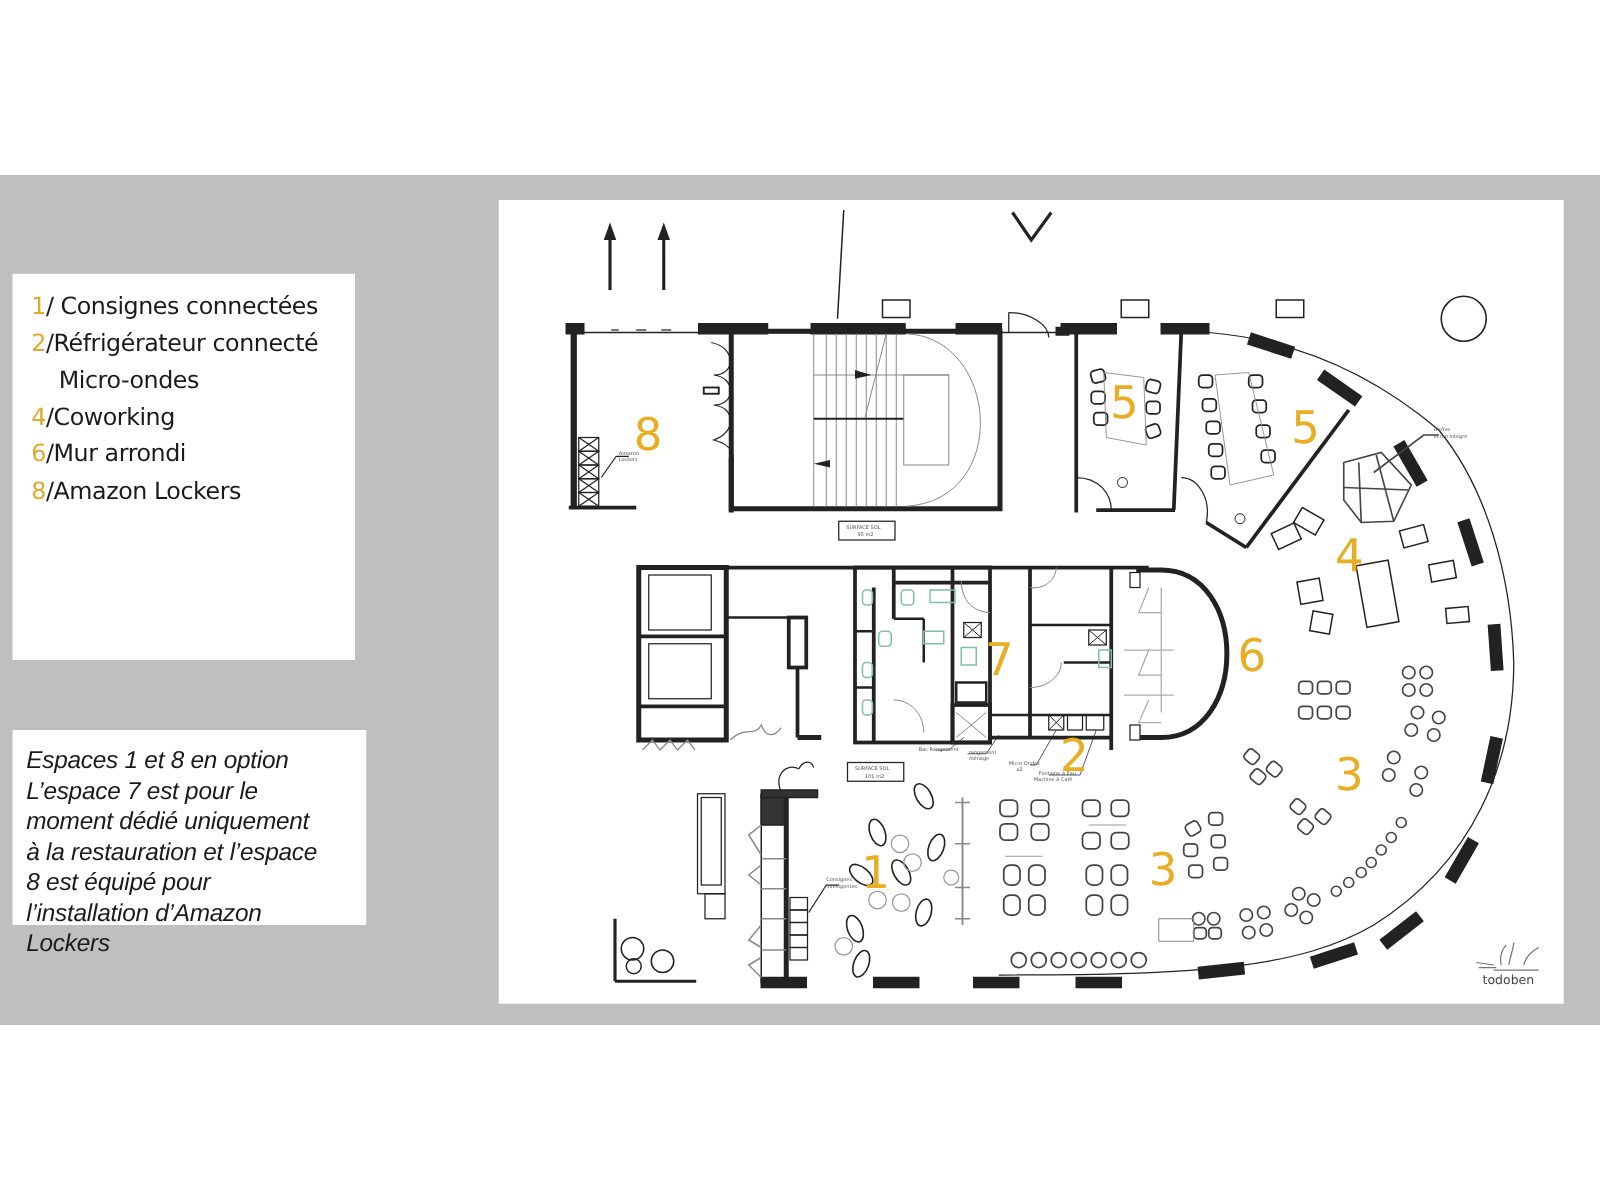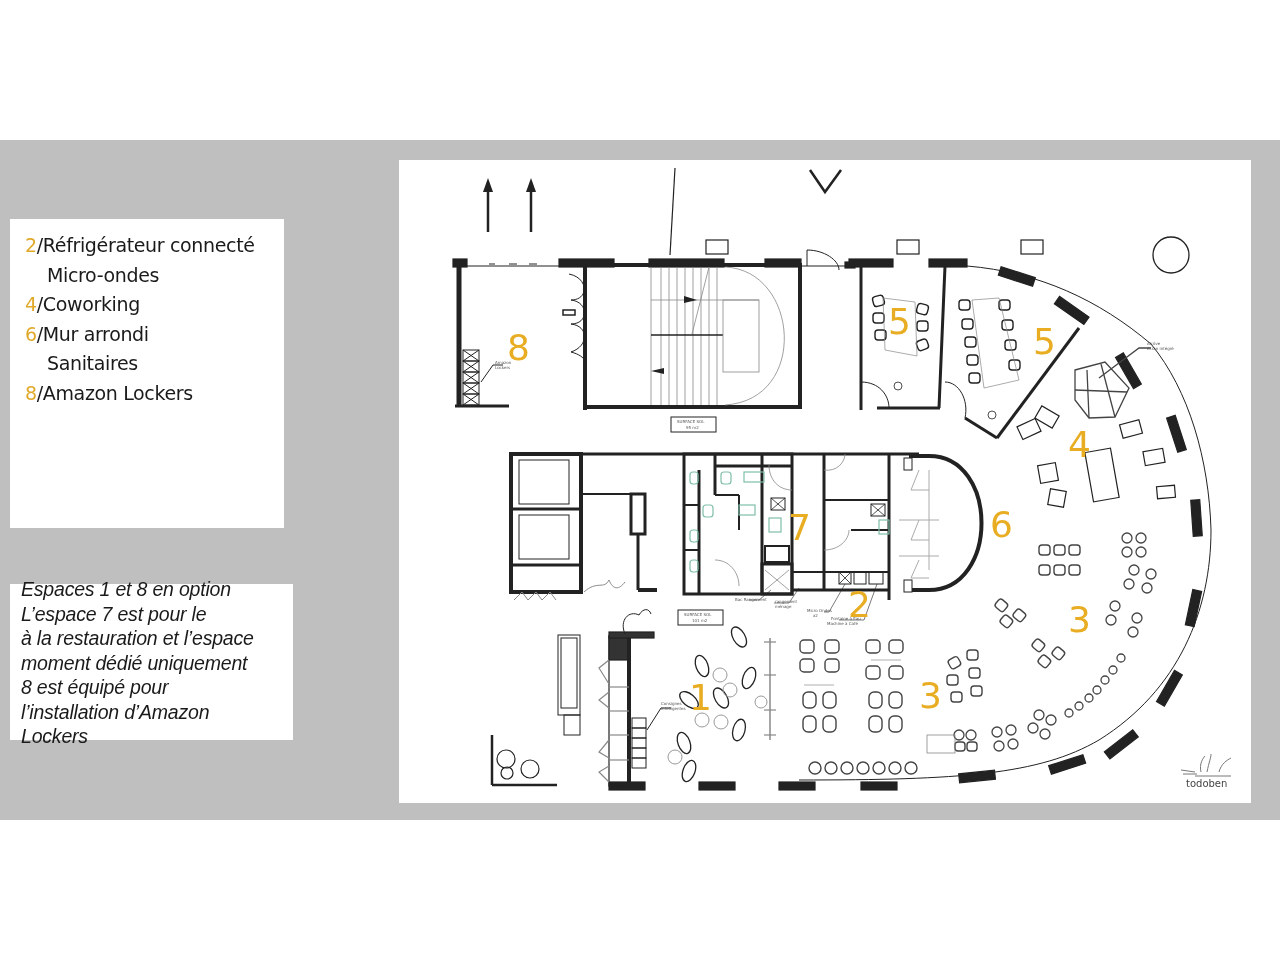--- a/index.html
+++ b/index.html
@@ -22,21 +22,21 @@
       letter-spacing: -0.35px;
     }
     .legend-line { white-space: nowrap; }
     .legend-line .num { color: #e0a92a; }
     .legend-line.indent { padding-left: 22px; }
     .note-box {
       position: absolute; left: 10px; top: 584px; width: 283px; height: 156px;
       background: #ffffff;
     }
     .note-text {
-      position: absolute; left: 21px; top: 577px; width: 290px;
+      position: absolute; left: 21px; top: 596px; width: 290px;
       font-family: "Liberation Sans", sans-serif;
       font-style: italic; font-size: 19.5px; line-height: 24.5px; color: #1a1a1a;
       letter-spacing: -0.2px;
     }
     .plan-frame {
       position: absolute; left: 399px; top: 160px; width: 852px; height: 643px;
       background: #ffffff;
     }
     .plan-frame svg { position: absolute; left: 0; top: 0; }
     .zone-num {
@@ -44,34 +44,34 @@
     }
     .tiny { font-family: "DejaVu Sans", sans-serif; font-size: 4px; fill: #555; }
     .logo-text { font-family: "DejaVu Sans", sans-serif; font-size: 10px; fill: #444; }
   </style>
 </head>
 <body>
 
 <div class="slide-band"></div>
 
 <div class="legend-box">
+  <div class="legend-line"><span class="num">1</span><span>/ Consignes connectées</span></div>
   <div class="legend-line"><span class="num">2</span><span>/Réfrigérateur connecté</span></div>
   <div class="legend-line indent"><span>Micro-ondes</span></div>
   <div class="legend-line"><span class="num">4</span><span>/Coworking</span></div>
   <div class="legend-line"><span class="num">6</span><span>/Mur arrondi</span></div>
-  <div class="legend-line indent"><span>Sanitaires</span></div>
   <div class="legend-line"><span class="num">8</span><span>/Amazon Lockers</span></div>
 </div>
 
 <div class="note-box"></div>
 <div class="note-text">
   <div>Espaces 1 et 8 en option</div>
   <div>L’espace 7 est pour le</div>
+  <div>moment dédié uniquement</div>
   <div>à la restauration et l’espace</div>
-  <div>moment dédié uniquement</div>
   <div>8 est équipé pour</div>
   <div>l’installation d’Amazon</div>
   <div>Lockers</div>
 </div>
 
 <div class="plan-frame">
   <svg width="852" height="643" viewBox="0 0 852 643" xmlns="http://www.w3.org/2000/svg">
     <g fill="none" stroke="#222" stroke-width="1.2">
 
       <g>

